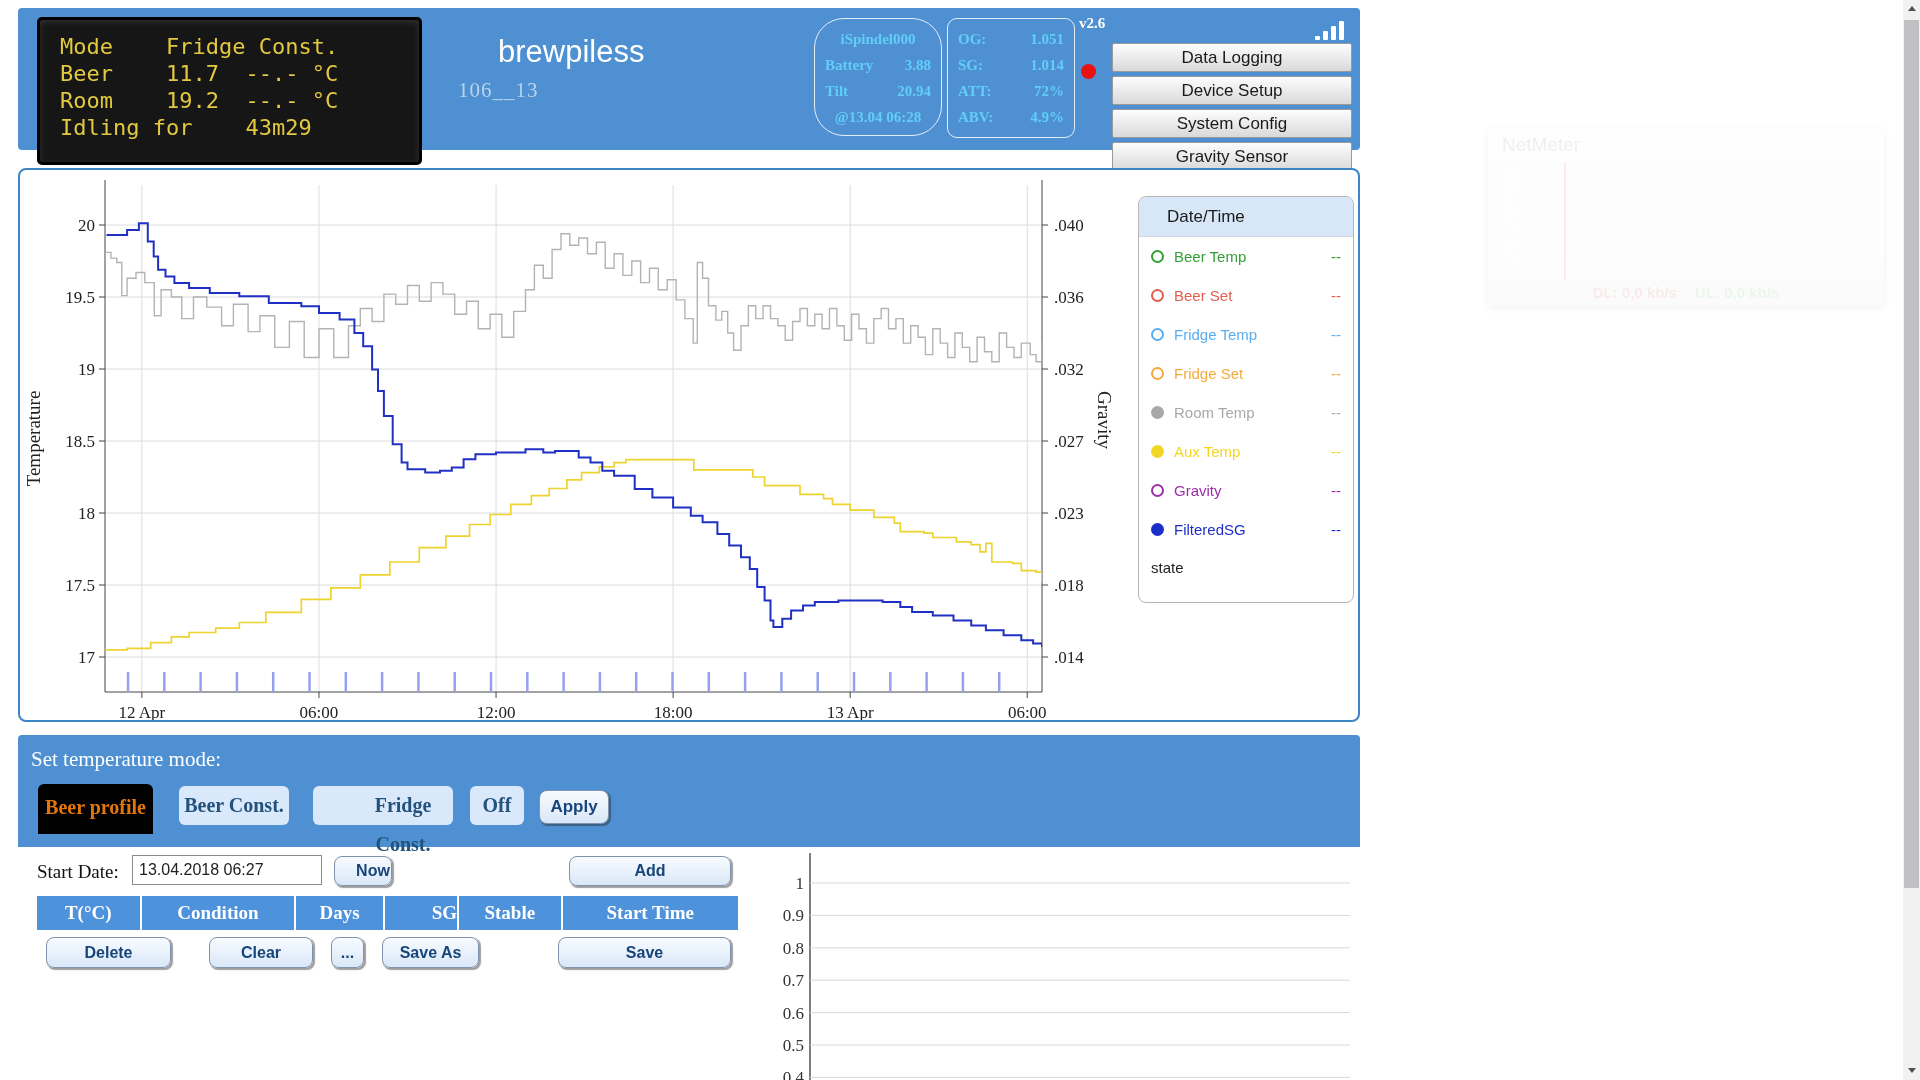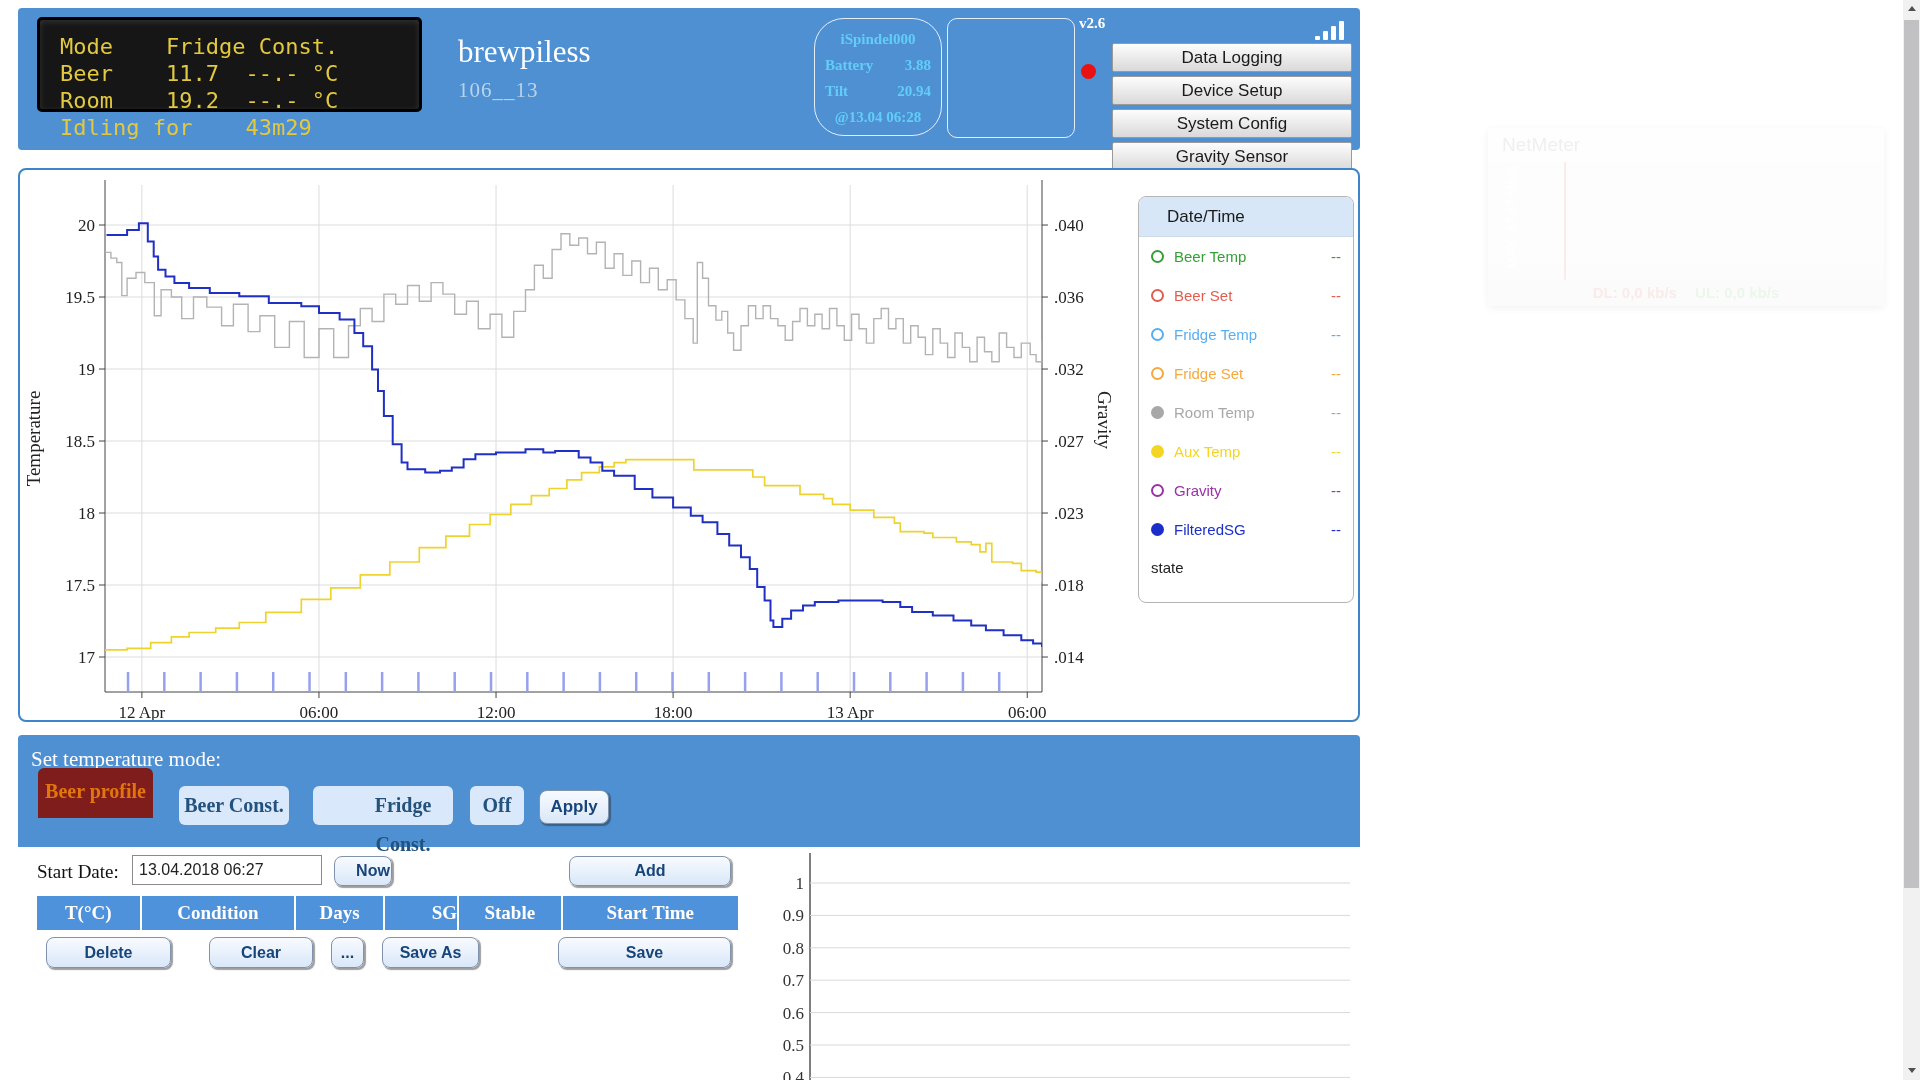--- a/index.html
+++ b/index.html
@@ -2,26 +2,26 @@
 <html><head>
 <meta charset="utf-8">
 <style>
   * { margin:0; padding:0; box-sizing:border-box; }
   html,body { width:1920px; height:1080px; overflow:hidden; background:#ffffff;
               font-family:"Liberation Sans", sans-serif; }
   .abs { position:absolute; }
 
   
   #top-band { left:18px; top:8px; width:1342px; height:142px; background:#4e90d2; border-radius:4px; }
-  #lcd { left:19px; top:9px; width:385px; height:95px; background:#161616; border:3px solid #000;
+  #lcd { left:19px; top:9px; width:385px; height:148px; background:#161616; border:3px solid #000;
          border-radius:5px; padding:13px 20px; box-shadow:inset 0 2px 6px rgba(255,255,255,.12); }
   .lcd-line { font-family:"DejaVu Sans Mono", monospace; font-size:22px; line-height:27px;
               color:#e3c93f; white-space:pre; }
   #brand { left:440px; top:26px; }
-  #brand-title { font-family:Liberation Serif, serif; font-size:31px; color:#ffffff; }
+  #brand-title { font-family:Liberation Sans, sans-serif; font-size:31px; color:#ffffff;margin-left:40px; }
   #brand-sub { font-family:"Liberation Serif", serif; font-size:21px; color:#b9d3ea; margin-top:8px; letter-spacing:1px; }
   .info-panel { top:10px; border:1px solid rgba(255,255,255,.85); border-radius:10px;
                 padding:7px 10px; color:#62cdf8; font-family:"Liberation Serif", serif;
                 font-weight:bold; font-size:15px; }
   #ispindel-panel { left:796px; width:128px; height:118px;border-radius:30px; }
   #og-panel { left:929px; width:128px; height:120px; }
   .info-row { display:flex; justify-content:space-between; line-height:26px; }
   .info-row.center { justify-content:center; }
   #sg-dot { position:absolute; right:-22px; top:45px; width:15px; height:15px; border-radius:50%; }
   #version { left:1061px; top:7px; color:#ffffff; font-family:"Liberation Serif", serif;
@@ -47,21 +47,21 @@
   .leg-value { margin-left:auto; font-size:15px; }
   #legend-footer { padding:10px 0 0 12px; font-size:15px; color:#222; }
 
   
   #bottom-panel { left:18px; top:735px; width:1342px; height:345px; background:#fff; }
   #mode-band { left:0; top:0; width:1342px; height:112px; background:#4e90d2; border-radius:4px 4px 0 0; }
   #mode-heading { left:13px; top:12px; color:#fff; font-family:"Liberation Serif", serif; font-size:21px; }
   .tab { position:absolute; top:51px; height:39px; background:#d9e8fa; color:#23527c;
          font-family:"Liberation Serif", serif; font-weight:bold; font-size:20px;
          border-radius:6px; text-align:center; line-height:39px; cursor:pointer; }
-  .tab.active { top:33px; height:50px; background:#7f1d1d; color:#e2760c;
+  .tab.active { top:49px; height:50px; background:#000000; color:#e2760c;
                 border-radius:6px 6px 0 0; line-height:46px; }
   .ctl-btn { position:absolute; background:linear-gradient(#f8fbff,#d9e7f8); border:1px solid #7f93ad;
              border-radius:8px; box-shadow:1.5px 1.5px 1px rgba(40,40,40,.45); color:#17457a;
              font-family:"Liberation Sans", sans-serif; font-weight:bold; font-size:16px; cursor:pointer; }
   #start-date-label { left:19px; top:126px; font-family:"Liberation Serif", serif; font-size:19px; color:#111; }
   #start-date-input { left:114px; top:120px; width:190px; height:30px; border:1px solid #8a8a8a;
                       font-size:16px; padding-left:6px; color:#222; font-family:"Liberation Sans", sans-serif; }
   #profile-header { left:19px; top:161px; width:701px; height:34px; display:flex; }
   .col-head { background:#4e92dc; color:#fff; font-family:"Liberation Serif", serif; font-weight:bold;
               font-size:19px; text-align:center; line-height:34px; border-right:2px solid #fff; }
@@ -113,20 +113,38 @@
           <span>3.88</span>
         </div>
         <div class="info-row">
           <span>Tilt</span>
           <span>20.94</span>
         </div>
       </div>
     <div class="info-row center">@13.04 06:28</div>
   </div>
   <div class="abs info-panel" id="og-panel">
+    <div id="og-rows">
+        <div class="info-row">
+          <span>OG:</span>
+          <span>1.051</span>
+        </div>
+        <div class="info-row">
+          <span>SG:</span>
+          <span>1.014</span>
+        </div>
+        <div class="info-row">
+          <span>ATT:</span>
+          <span>72%</span>
+        </div>
+        <div class="info-row">
+          <span>ABV:</span>
+          <span>4.9%</span>
+        </div>
+      </div>
     <div id="sg-dot" style="background: rgb(232, 18, 18);"></div>
   </div>
   <div class="abs" id="version">v2.6</div>
   <div class="abs" id="signal-icon">
     <i style="left:0;  height:4px;"></i>
     <i style="left:8px; height:9px;"></i>
     <i style="left:16px;height:14px;"></i>
     <i style="left:24px;height:19px;"></i>
   </div>
   <div class="abs" id="nav-buttons">

